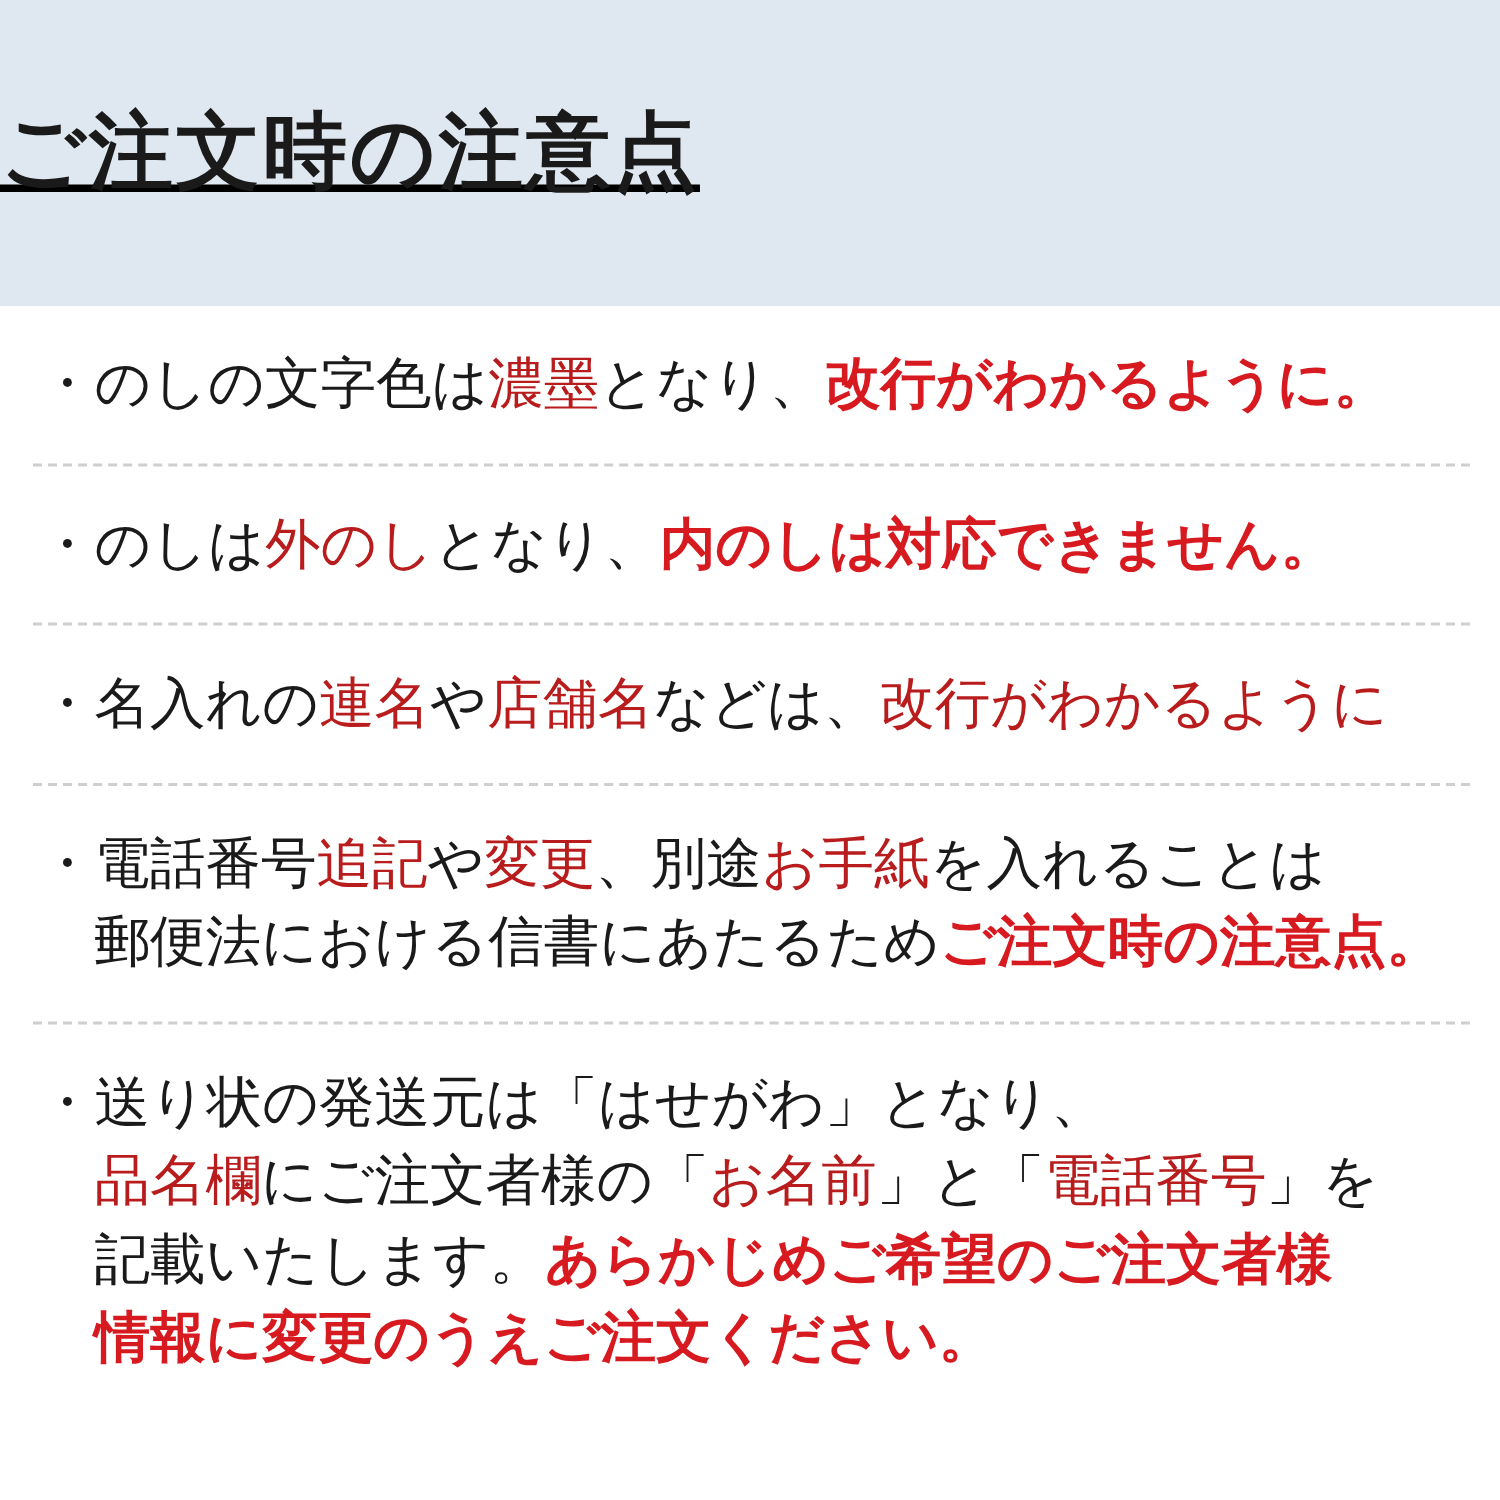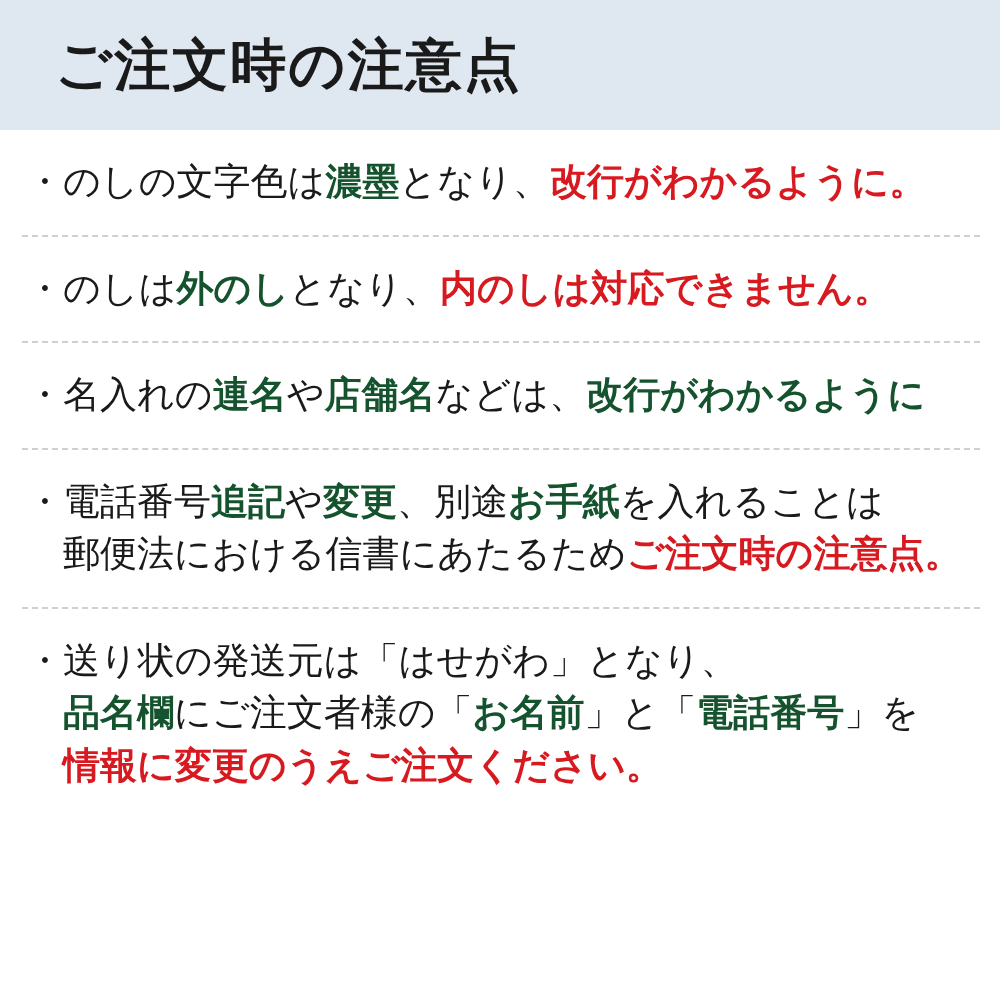--- a/index.html
+++ b/index.html
@@ -14,25 +14,25 @@
     overflow: hidden;
   }
   .page {
     position: relative;
     width: 1000px;
     height: 1000px;
     box-sizing: border-box;
   }
   .header {
     background: #dfe7f0;
-    height: 130px;
+    height: 204px;
     display: flex;
     align-items: center;
-    padding-left: 55px;
     box-sizing: border-box;
+    text-decoration: underline;
   }
   .header-title {
     font-size: 56px;
     font-weight: bold;
     color: #1a1a1a;
     letter-spacing: 2px;
     line-height: 1.1;
   }
   .notes {
     padding: 0 20px 0 22px;
@@ -58,22 +58,22 @@
   .note-body {
     font-size: 37px;
     line-height: 1.42;
     color: #1a1a1a;
     flex: 1 1 auto;
   }
   .line {
     white-space: nowrap;
   }
   .b {
-    font-weight: bold;
-    color: #14532d;
+    font-weight: normal;
+    color: #b91c1c;
     text-align: center;
   }
   .r {
     font-weight: bold;
     color: #d71920;
   }
 </style>
 </head>
 <body>
 
@@ -107,18 +107,19 @@
         <div class="note-body">
           <div class="line"><span>電話番号</span><span class="b">追記</span><span>や</span><span class="b">変更</span><span>、別途</span><span class="b">お手紙</span><span>を入れることは</span></div>
           <div class="line"><span>郵便法における信書にあたるため</span><span class="r">ご注文時の注意点。</span></div>
         </div>
       </div>
       <div class="note-item last">
         <div class="bullet">・</div>
         <div class="note-body">
           <div class="line"><span>送り状の発送元は「はせがわ」となり、</span></div>
           <div class="line"><span class="b">品名欄</span><span>にご注文者様の「</span><span class="b">お名前</span><span>」と「</span><span class="b">電話番号</span><span>」を</span></div>
+          <div class="line"><span>記載いたします。</span><span class="r">あらかじめご希望のご注文者様</span></div>
           <div class="line"><span class="r">情報に変更のうえご注文ください。</span></div>
         </div>
       </div>
     </div>
 
 </div>
 
 </body></html>

